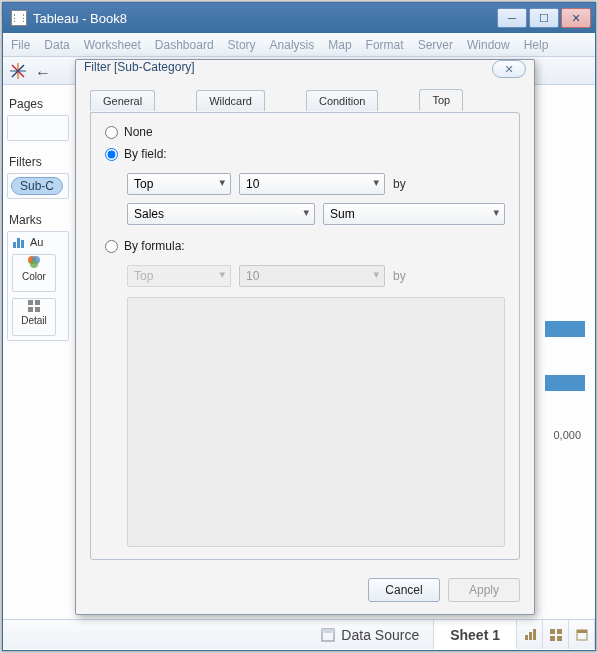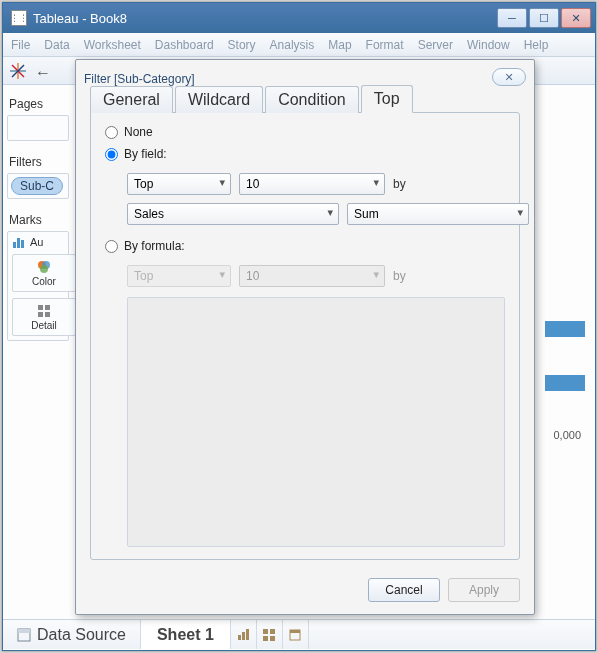--- a/index.html
+++ b/index.html
@@ -25,40 +25,40 @@
   .toolbar .back { font-size:16px; color:#555; cursor:pointer; }
 
   .workarea { position: relative; height: 534px; background: #fdfdfd; display:flex; }
 
   .left-col { width: 70px; padding: 6px 4px; font-size:12px; color:#333; }
   .shelf-label { font-size:12px; color:#333; margin: 6px 2px 4px; }
   .shelf-box { border:1px solid #cfd6df; border-radius:2px; background:#fbfcfd; height:26px; margin-bottom:14px; }
   .pill { display:inline-block; background:#b9d5f0; border:1px solid #7fa9d4; border-radius:10px; padding:1px 8px; font-size:12px; color:#1d3c5e; }
   .marks-box { border:1px solid #cfd6df; border-radius:2px; background:#fbfcfd; padding:4px; }
   .marks-row { display:flex; align-items:center; gap:4px; font-size:11px; color:#333; margin-bottom:6px;}
-  .mark-btn { width:64px; height:38px; border:1px solid #cfd6df; border-radius:2px; background:#fbfcfd; font-size:10px; color:#333; display:flex; flex-direction:column; align-items:center; justify-content:center; gap:2px;}
+  .mark-btn { width:44px; height:38px; border:1px solid #cfd6df; border-radius:2px; background:#fbfcfd; font-size:10px; color:#333; display:flex; flex-direction:column; align-items:center; gap:2px;}
   .mark-btn .mico { width:14px; height:14px; }
 
   .canvas { flex:1; position:relative; }
   .hbar { position:absolute; right:10px; height:16px; background:#4d93cb; }
   .axis-label { position:absolute; font-size:11px; color:#555; }
 
   
-  .sheetbar { height: 30px; border-top:1px solid #c8d4e2; background: linear-gradient(#fafbfd,#eef2f7); display:flex; align-items:center; font-size:16px; color:#444; }
+  .sheetbar { height: 30px; border-top:1px solid #c8d4e2; background: linear-gradient(#fafbfd,#eef2f7); display:flex; align-items:center; font-size:14px; color:#444;justify-content:flex-end; }
   .sheetbar .ds { padding:0 14px; display:flex; align-items:center; gap:6px; border-right:1px solid #d3dbe5; height:100%; cursor:pointer;}
   .sheet-tab { padding:0 16px; height:100%; display:flex; align-items:center; border-right:1px solid #d3dbe5; background:#fff; font-weight:bold; cursor:pointer;}
   .sheet-ico { width:26px; height:100%; display:flex; align-items:center; justify-content:center; border-right:1px solid #d3dbe5; cursor:pointer; color:#7a6a4a;}
 
   
   .dialog { position:absolute; left:72px; top:-26px; width:460px; height:556px; background:#f4f4f4; border:1px solid #8a99ab; box-shadow: 2px 3px 8px rgba(0,0,0,.3); border-radius:2px; display:flex; flex-direction:column; }
-  .dlg-title { height:26px; display:flex; align-items:flex-end; padding:0 8px; font-size:12px; color:#2b4d73; }
+  .dlg-title { height:26px; display:flex; align-items:flex-start; padding:0 8px; font-size:12px; color:#2b4d73; }
   .dlg-title .t { flex:1; }
   .dlg-close { width:34px; height:18px; border:1px solid #9fb4cc; border-radius:9px; background:linear-gradient(#fafdff,#e4edf7); display:flex; align-items:center; justify-content:center; font-size:11px; color:#5a728d; cursor:pointer;}
 
-  .tabstrip { display:flex; align-items:flex-end; padding: 0 14px; height:26px; font-size:16px; }
+  .tabstrip { display:flex; align-items:center; padding: 0 14px; height:26px; font-size:11px;gap:39px; }
   .tab { padding:4px 12px; border:1px solid #b7c2cf; border-bottom:none; background:linear-gradient(#f7f9fb,#e9eef4); margin-right:2px; border-radius:3px 3px 0 0; color:#333; cursor:pointer; position:relative; top:1px;}
   .tab.active { background:#f4f4f4; border-bottom:1px solid #f4f4f4; z-index:2;}
   .tabbody { flex:1; border:1px solid #b7c2cf; margin:0 14px 10px; background:#f4f4f4; padding:12px 14px; border-radius:0 3px 3px 3px; display:flex; flex-direction:column; }
 
   .opt { display:flex; align-items:center; font-size:12px; color:#222; margin-bottom:8px; gap:6px; }
   .opt input[type=radio] { margin:0; }
   .row { display:flex; align-items:center; gap:8px; margin:4px 0 4px 22px; font-size:12px; }
   .sel, .txt { height:22px; border:1px solid #a6b2c1; background:linear-gradient(#fff,#eef1f5); font-size:12px; padding:0 6px; border-radius:2px; }
   .sel { appearance:none; background-image: linear-gradient(#fff,#eef1f5); position:relative; padding-right:20px;}
   .sel-wrap { position:relative; display:inline-block; }
@@ -190,21 +190,21 @@
           <input type="radio" name="topopt" checked="" style="">
           <span>By field:</span>
         </label>
 
         <div class="row">
           <span class="sel-wrap"><select class="sel" style="width:104px"><option>Top</option></select></span>
           <span class="sel-wrap"><input class="txt" style="width: 146px;" value="10"></span>
           <span class="bytxt">by</span>
         </div>
         <div class="row">
-          <span class="sel-wrap"><select class="sel" style="width:212px"><option>Sales</option></select></span>
+          <span class="sel-wrap"><select class="sel" style="width:188px"><option>Sales</option></select></span>
           <span class="sel-wrap"><select class="sel" style="width:182px"><option>Sum</option></select></span>
         </div>
 
         <label class="opt" style="margin-top:10px">
           <input type="radio" name="topopt" style="">
           <span>By formula:</span>
         </label>
 
         <div class="row">
           <span class="sel-wrap disabled"><select class="sel disabled" disabled="" style="width:104px"><option>Top</option></select></span>

